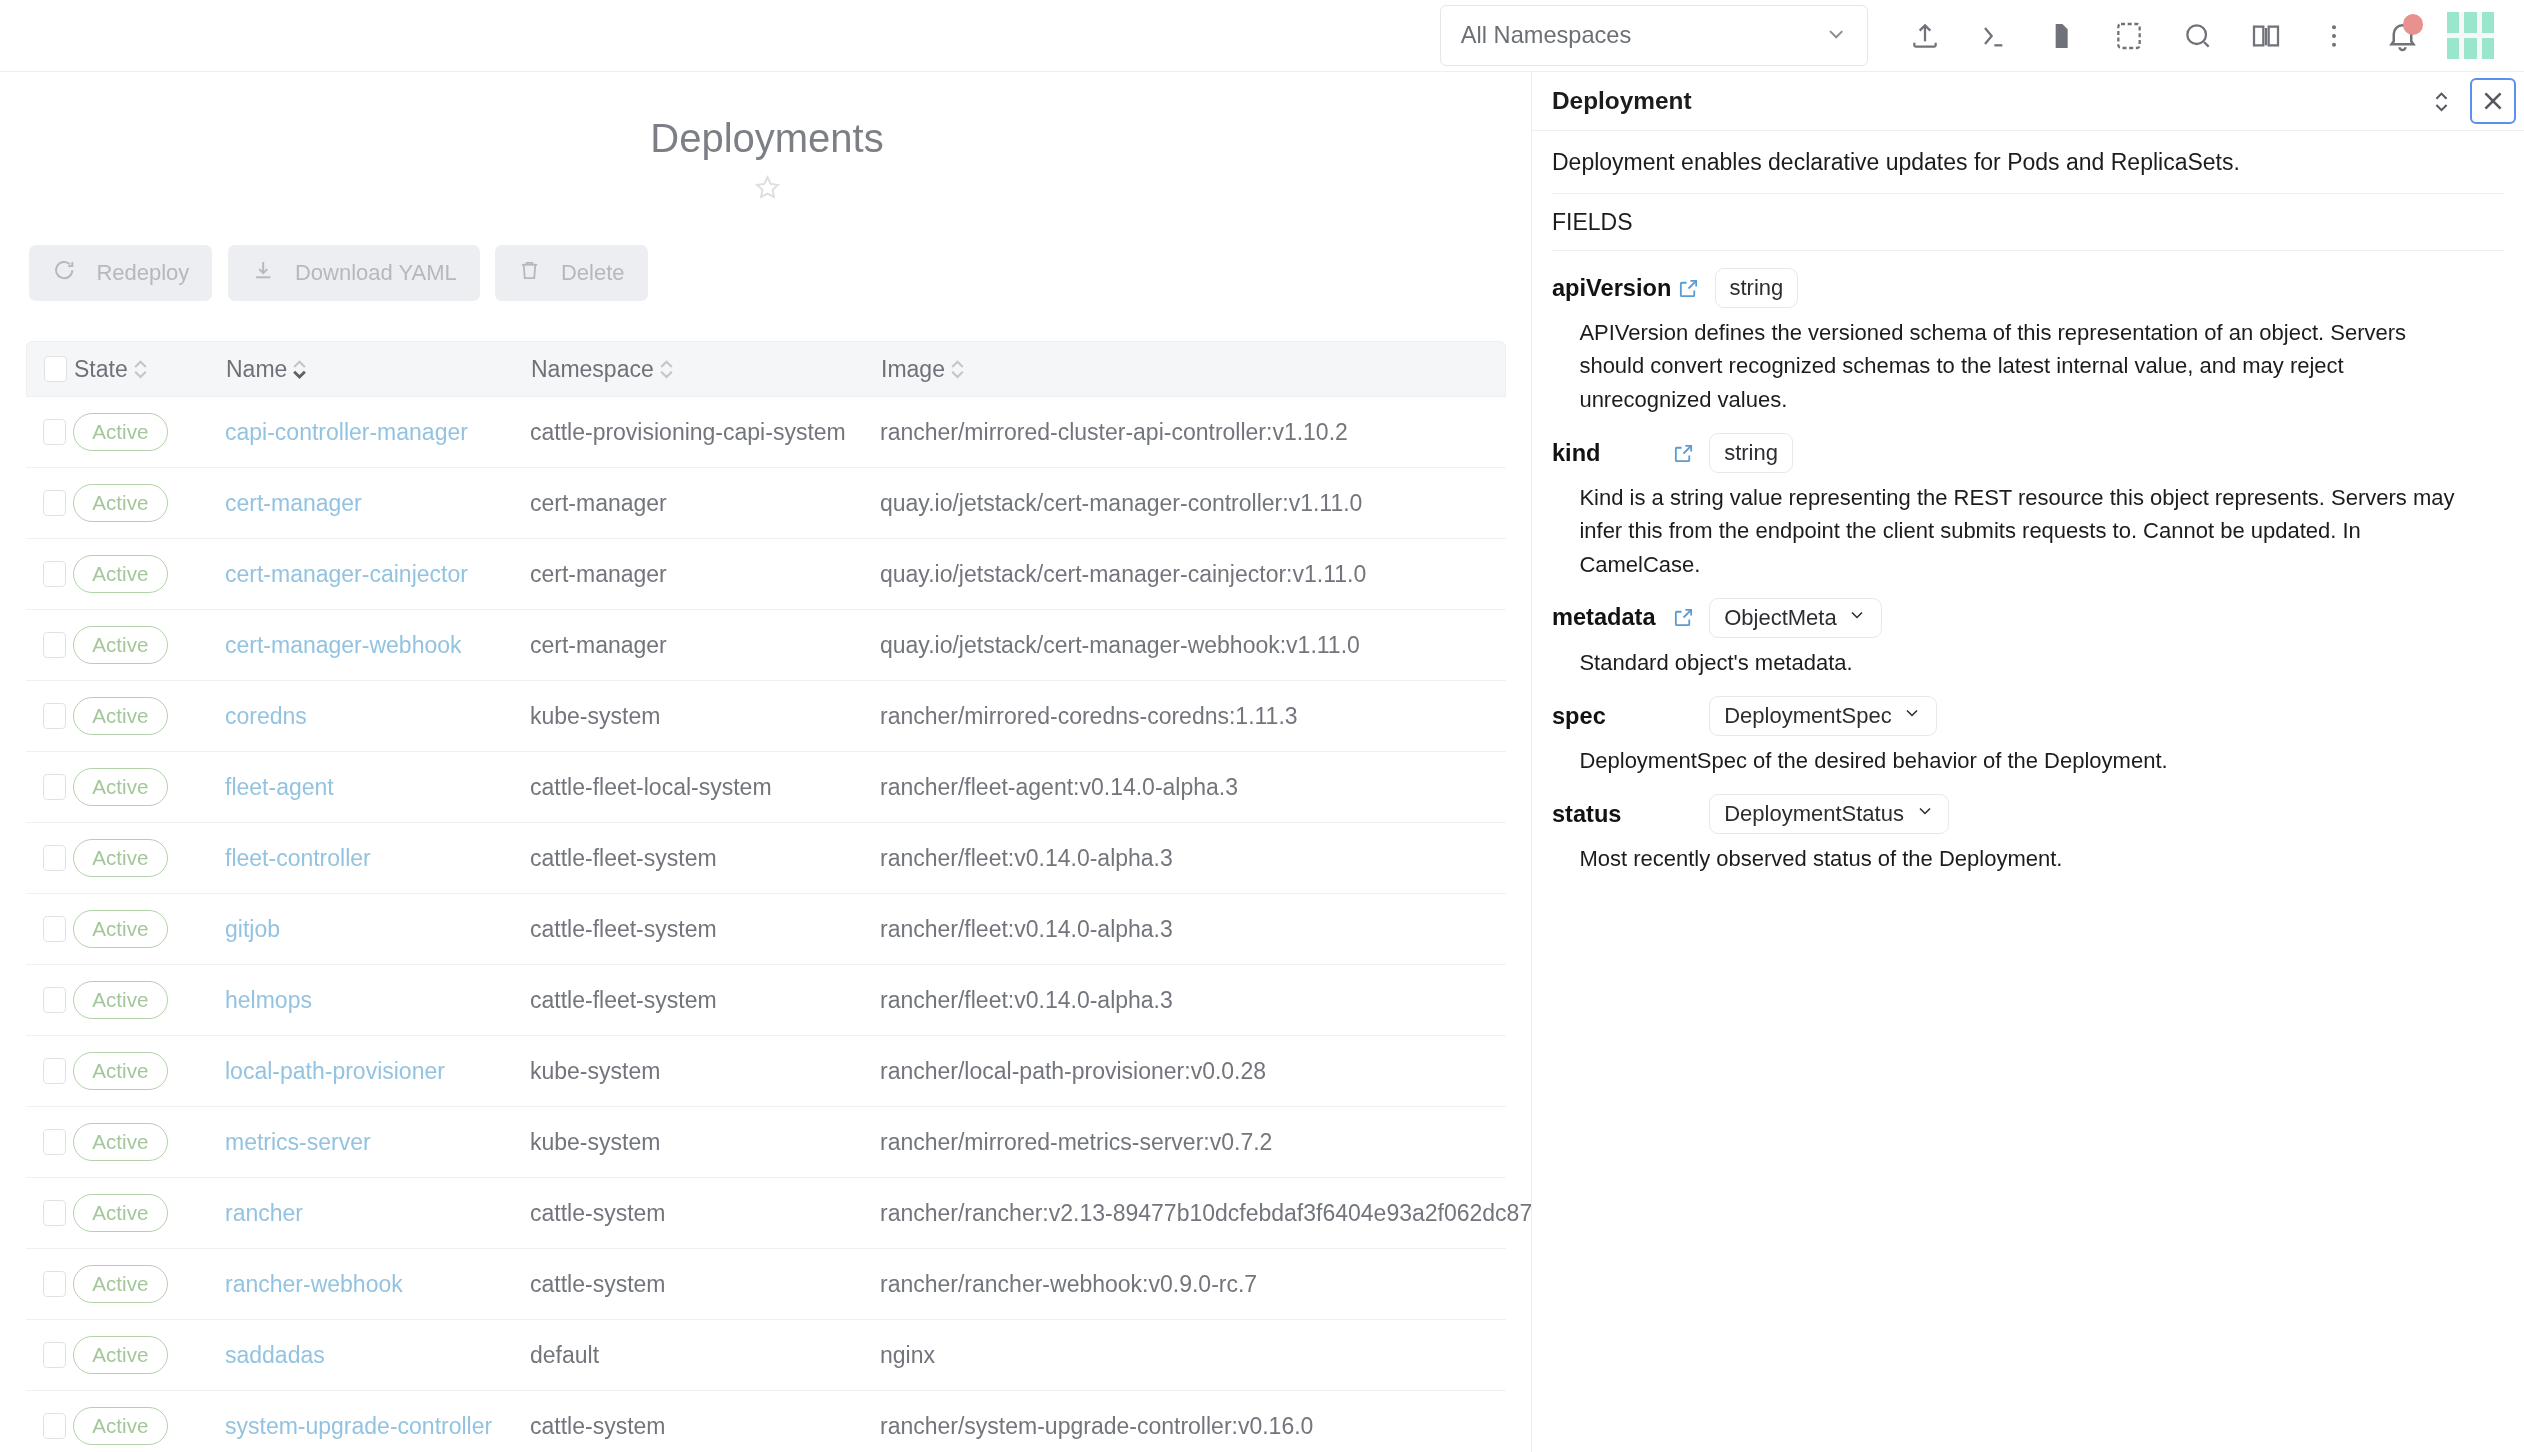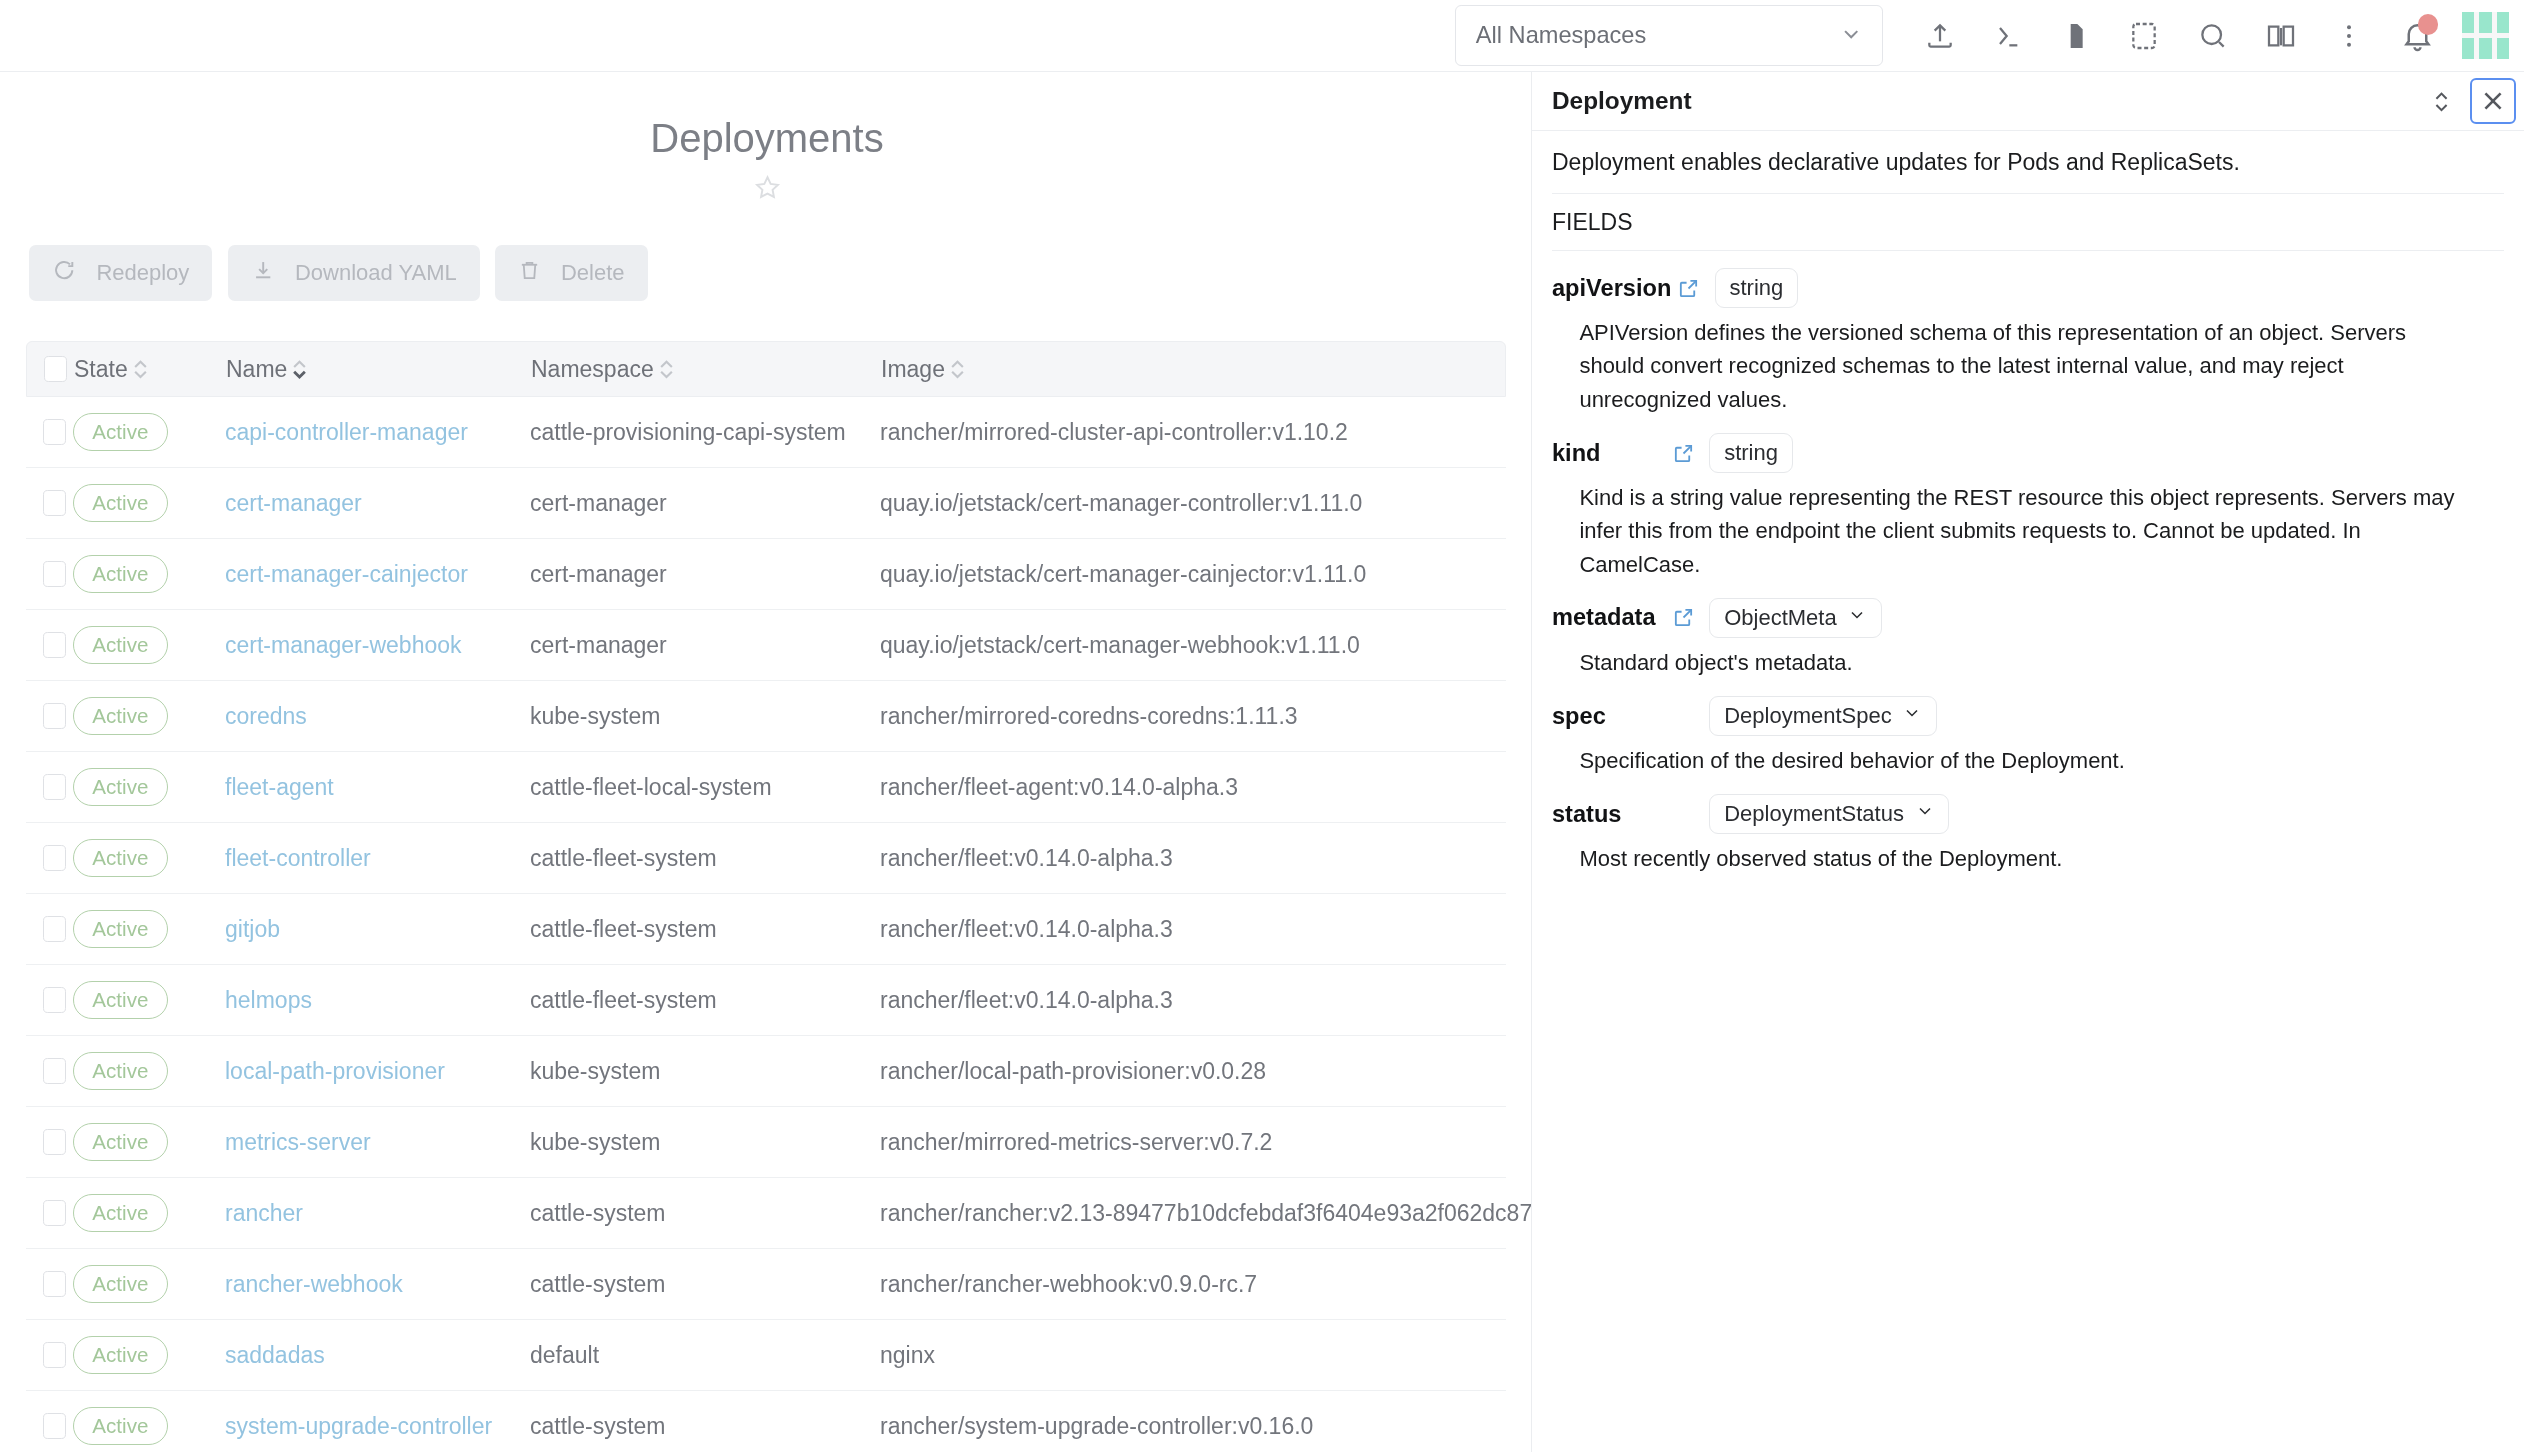--- a/index.html
+++ b/index.html
@@ -11,21 +11,21 @@
   }
   #app { position: relative; width: 2525px; height: 1452px; }
 
   
   .topbar {
     position: absolute; top: 0; left: 0;
     width: 2525px; height: 72px;
     background: #ffffff;
     border-bottom: 1.5px solid #eceef1;
     display: flex; align-items: center; justify-content: flex-end;
-    padding-right: 16px;
+    padding-right: 31px;
   }
   .ns-select {
     width: 428px; height: 61px;
     border: 1.5px solid #e4e6ea; border-radius: 6.1px;
     background: #fff;
     display: flex; align-items: center; justify-content: space-between;
     padding: 0 18.3px 0 20px;
     margin-right: 23px;
     cursor: pointer;
   }
@@ -571,21 +571,21 @@
             <div class="field-head">
               <span class="field-name">spec</span>
               <span class="spacer-ext"></span>
               <span class="type-chip">
                 <span>DeploymentSpec</span>
                 <span><svg width="20" height="20" viewBox="0 0 24 24" fill="none" stroke="currentColor" stroke-width="1.9">
                     <path d="M6 9l6 6 6-6"></path>
                   </svg></span>
               </span>
             </div>
-            <div class="field-desc">Specification of the desired behavior of the Deployment.</div>
+            <div class="field-desc">DeploymentSpec of the desired behavior of the Deployment.</div>
           </div>
           <div class="field">
             <div class="field-head">
               <span class="field-name">status</span>
               <span class="spacer-ext"></span>
               <span class="type-chip">
                 <span>DeploymentStatus</span>
                 <span><svg width="20" height="20" viewBox="0 0 24 24" fill="none" stroke="currentColor" stroke-width="1.9">
                     <path d="M6 9l6 6 6-6"></path>
                   </svg></span>

